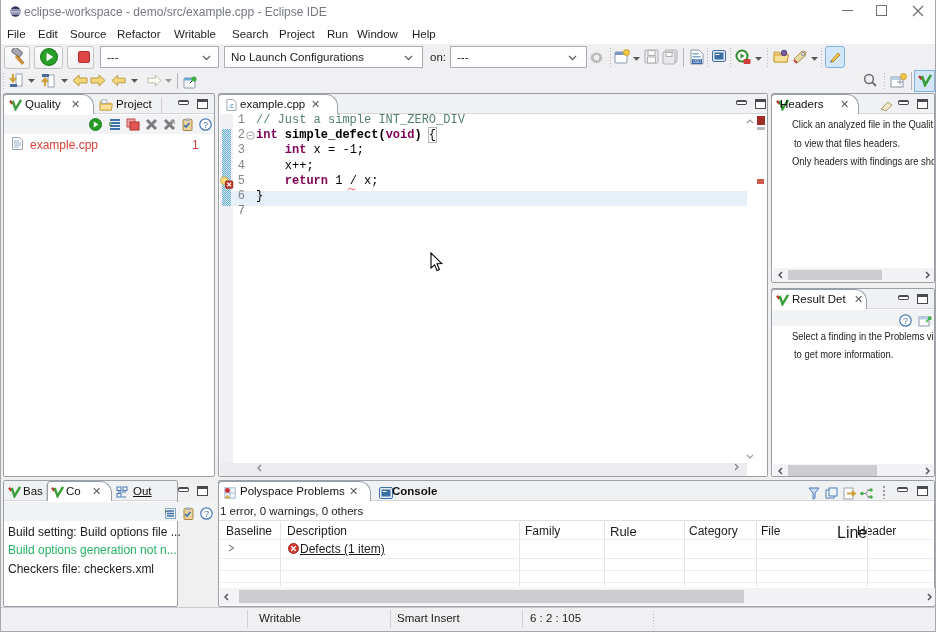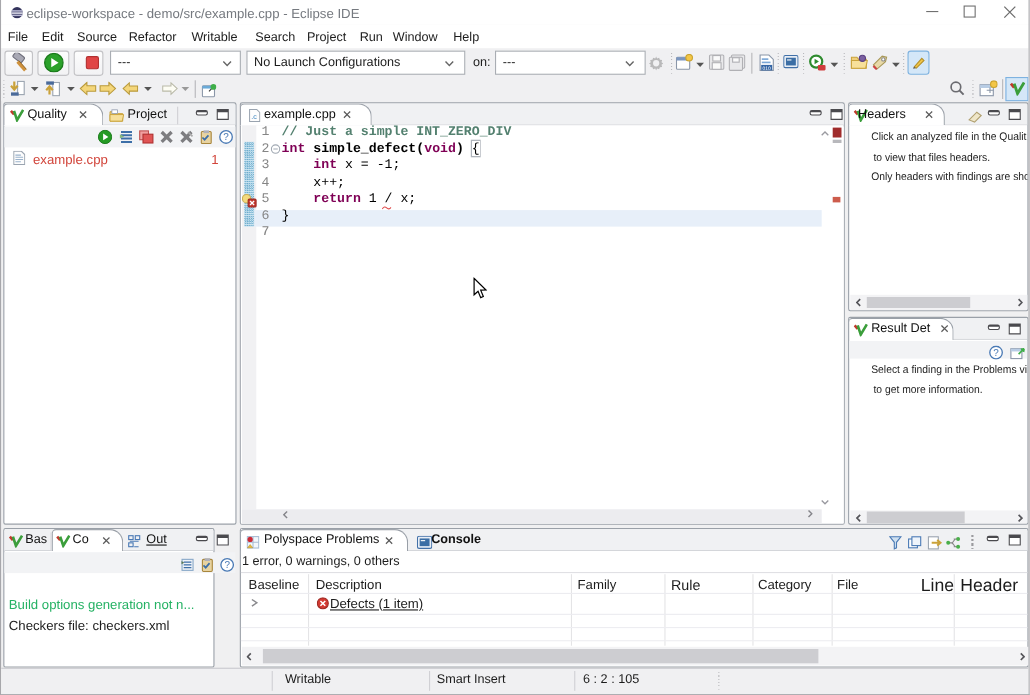--- a/index.html
+++ b/index.html
@@ -318,21 +318,21 @@
     <circle cx="4.5" cy="4.5" r="3.8" fill="#fff" stroke="#a0a8b2"></circle>
     <path d="M2.5,4.5 h4" stroke="#a0a8b2"></path>
   </svg>
 
   <svg class="abs" style="left:1px;top:82px" width="14" height="13" viewBox="0 0 14 13">
     <circle cx="4.2" cy="4.6" r="3.8" fill="#f3da7d" stroke="#cdb052"></circle>
     <rect x="5.6" y="5" width="7.2" height="7.2" rx="1" fill="#c2382e" stroke="#a02a22"></rect>
     <path d="M7.3,6.7 L11,10.4 M11,6.7 L7.3,10.4" stroke="#fff" stroke-width="1.2"></path>
   </svg>
 
-  <div class="mono abs" style="left:37px;top:19px;font-size:12px;line-height:15.2px;white-space:pre;color:#000;"><span style="color:#53806f;font-weight:bold;">// Just a simple INT_ZERO_DIV</span>
+  <div class="mono abs" style="left:37px;top:19px;font-size:12px;line-height:15.2px;white-space:pre;color:#000;"><span style="color:#53806f;">// Just a simple INT_ZERO_DIV</span>
 <b><span style="color:#7f0055;">int</span> simple_defect(<span style="color:#7f0055;">void</span>)</b> <span style="box-shadow:0 0 0 1px #b0b5bc;">{</span>
     <b style="color:#7f0055;">int</b> x = -1;
     x++;
     <b style="color:#7f0055;">return</b> 1 / x;
 }</div>
 
   <svg class="abs" style="left:128px;top:93px" width="9" height="4" viewBox="0 0 8 4">
     <path d="M0,3 Q2,0 4,2 T8,1.5" fill="none" stroke="#e05050" stroke-width="1"></path>
   </svg>
 
@@ -409,21 +409,21 @@
   <div class="sb" style="left:1px;top:175px;width:162px;height:13px;background:#f3f3f5;"></div>
   <div class="sbthumb" style="left:16px;top:176px;width:89px;height:11px;"></div>
   <svg class="abs" style="left:6px;top:178px" width="5" height="8" viewBox="0 0 5 8">
       <path d="M4,1 L1,4 L4,7" fill="none" stroke="#55555a" stroke-width="1.5"></path>
     </svg>
   <svg class="abs" style="left:153px;top:178px" width="5" height="8" viewBox="0 0 5 8">
       <path d="M1,1 L4,4 L1,7" fill="none" stroke="#55555a" stroke-width="1.5"></path>
     </svg>
 </div>
 
-<div class="panel" style="left:2px;top:480px;width:192px;height:127px;">
+<div class="panel" style="left:2px;top:480px;width:175px;height:127px;">
   <div class="tabstrip"></div>
   <svg class="abs" style="left:4px;top:5px" width="13" height="12" viewBox="0 0 14 13">
     <path d="M1,2 L4,5.5" stroke="#c0392b" stroke-width="2.6"></path>
     <path d="M4,2 L7,11 L13,1" fill="none" stroke="#3b9e3b" stroke-width="2.6"></path>
   </svg>
   <div class="tabtxt" style="left:19px;">Bas</div>
   <div class="vsep" style="left:42px;top:3px;height:16px;"></div>
   <div class="atab" style="left:43px;width:65px;"></div>
   <svg class="abs" style="left:47px;top:5px" width="13" height="12" viewBox="0 0 14 13">
     <path d="M1,2 L4,5.5" stroke="#c0392b" stroke-width="2.6"></path>
@@ -448,20 +448,21 @@
   </svg>
   <svg class="abs" style="left:178px;top:26px" width="13" height="13" viewBox="0 0 13 13">
     <rect x="2" y="1.5" width="9" height="11" rx="1" fill="#e8d3a0" stroke="#a8863c"></rect>
     <rect x="4" y="0.5" width="5" height="2.5" fill="#b0b0b8"></rect>
     <path d="M3,7 l2,2 3.5,-4" stroke="#3d6fa8" stroke-width="1.6" fill="none"></path>
   </svg>
   <svg class="abs" style="left:196px;top:26px" width="13" height="13" viewBox="0 0 13 13">
     <circle cx="6.5" cy="6.5" r="5.7" fill="#fff" stroke="#4a7ab5" stroke-width="1.2"></circle>
     <text x="6.5" y="9.6" font-size="9" fill="#4a7ab5" text-anchor="middle" font-family="Liberation Sans">?</text>
   </svg>
+  <div class="abs" style="left:4px;top:44px;font-size:12px;color:#1c1c1c;white-space:nowrap;">Build setting: Build options file ...</div>
   <div class="abs" style="left:4px;top:62px;font-size:12px;color:#25b264;white-space:nowrap;">Build options generation not n...</div>
   <div class="abs" style="left:4px;top:81px;font-size:12px;color:#1c1c1c;white-space:nowrap;">Checkers file: checkers.xml</div>
 </div>
 
 <div class="panel" style="left:217px;top:480px;width:717px;height:127px;">
   <div class="tabstrip"></div>
   <div class="atab" style="left:-1px;width:153px;"></div>
   <svg class="abs" style="left:5px;top:6px" width="12" height="12" viewBox="0 0 12 12">
     <rect x="0.8" y="0.8" width="10.4" height="10.4" fill="#f4f7fb" stroke="#a8bdd4"></rect>
     <path d="M0.8,6 h10.4 M6,0.8 v10.4" stroke="#a8bdd4"></path>
@@ -501,21 +502,21 @@
   <div class="abs" style="left:1px;top:24px;font-size:11.5px;color:#1c1c1c;">1 error, 0 warnings, 0 others</div>
   <div class="abs" style="left:0;top:39px;width:715px;height:1px;background:#e0e0e4;"></div>
 
   <div class="abs" style="left:7px;top:43px;font-size:12px;color:#1c1c1c;">Baseline</div>
   <div class="abs" style="left:68px;top:43px;font-size:12px;color:#1c1c1c;">Description</div>
   <div class="abs" style="left:306px;top:43px;font-size:12px;color:#1c1c1c;">Family</div>
   <div class="abs" style="left:391px;top:43px;font-size:13px;color:#1c1c1c;">Rule</div>
   <div class="abs" style="left:470px;top:43px;font-size:12px;color:#1c1c1c;">Category</div>
   <div class="abs" style="left:542px;top:43px;font-size:12px;color:#1c1c1c;">File</div>
   <div class="abs" style="left:618px;top:43px;width:25px;font-size:16px;color:#1c1c1c;text-align:right;">Line</div>
-  <div class="abs" style="left:654px;top:43px;font-size:16px;color:#1c1c1c;text-align:center;">Header</div>
+  <div class="abs" style="left:638px;top:43px;font-size:12px;color:#1c1c1c;text-align:center;">Header</div>
   <div class="colsep" style="left:61px;top:41px;height:65px;"></div>
   <div class="colsep" style="left:300px;top:41px;height:65px;"></div>
   <div class="colsep" style="left:385px;top:41px;height:65px;"></div>
   <div class="colsep" style="left:465px;top:41px;height:65px;"></div>
   <div class="colsep" style="left:537px;top:41px;height:65px;"></div>
   <div class="colsep" style="left:648px;top:41px;height:65px;"></div>
   <div class="abs" style="left:0;top:58px;width:715px;height:1px;background:#ececf0;"></div>
 
   <svg class="abs" style="left:9px;top:63px" width="7" height="8" viewBox="0 0 7 8">
       <path d="M1,1 L5.5,4 L1,7" fill="none" stroke="#8a8a8e" stroke-width="1.3"></path>

